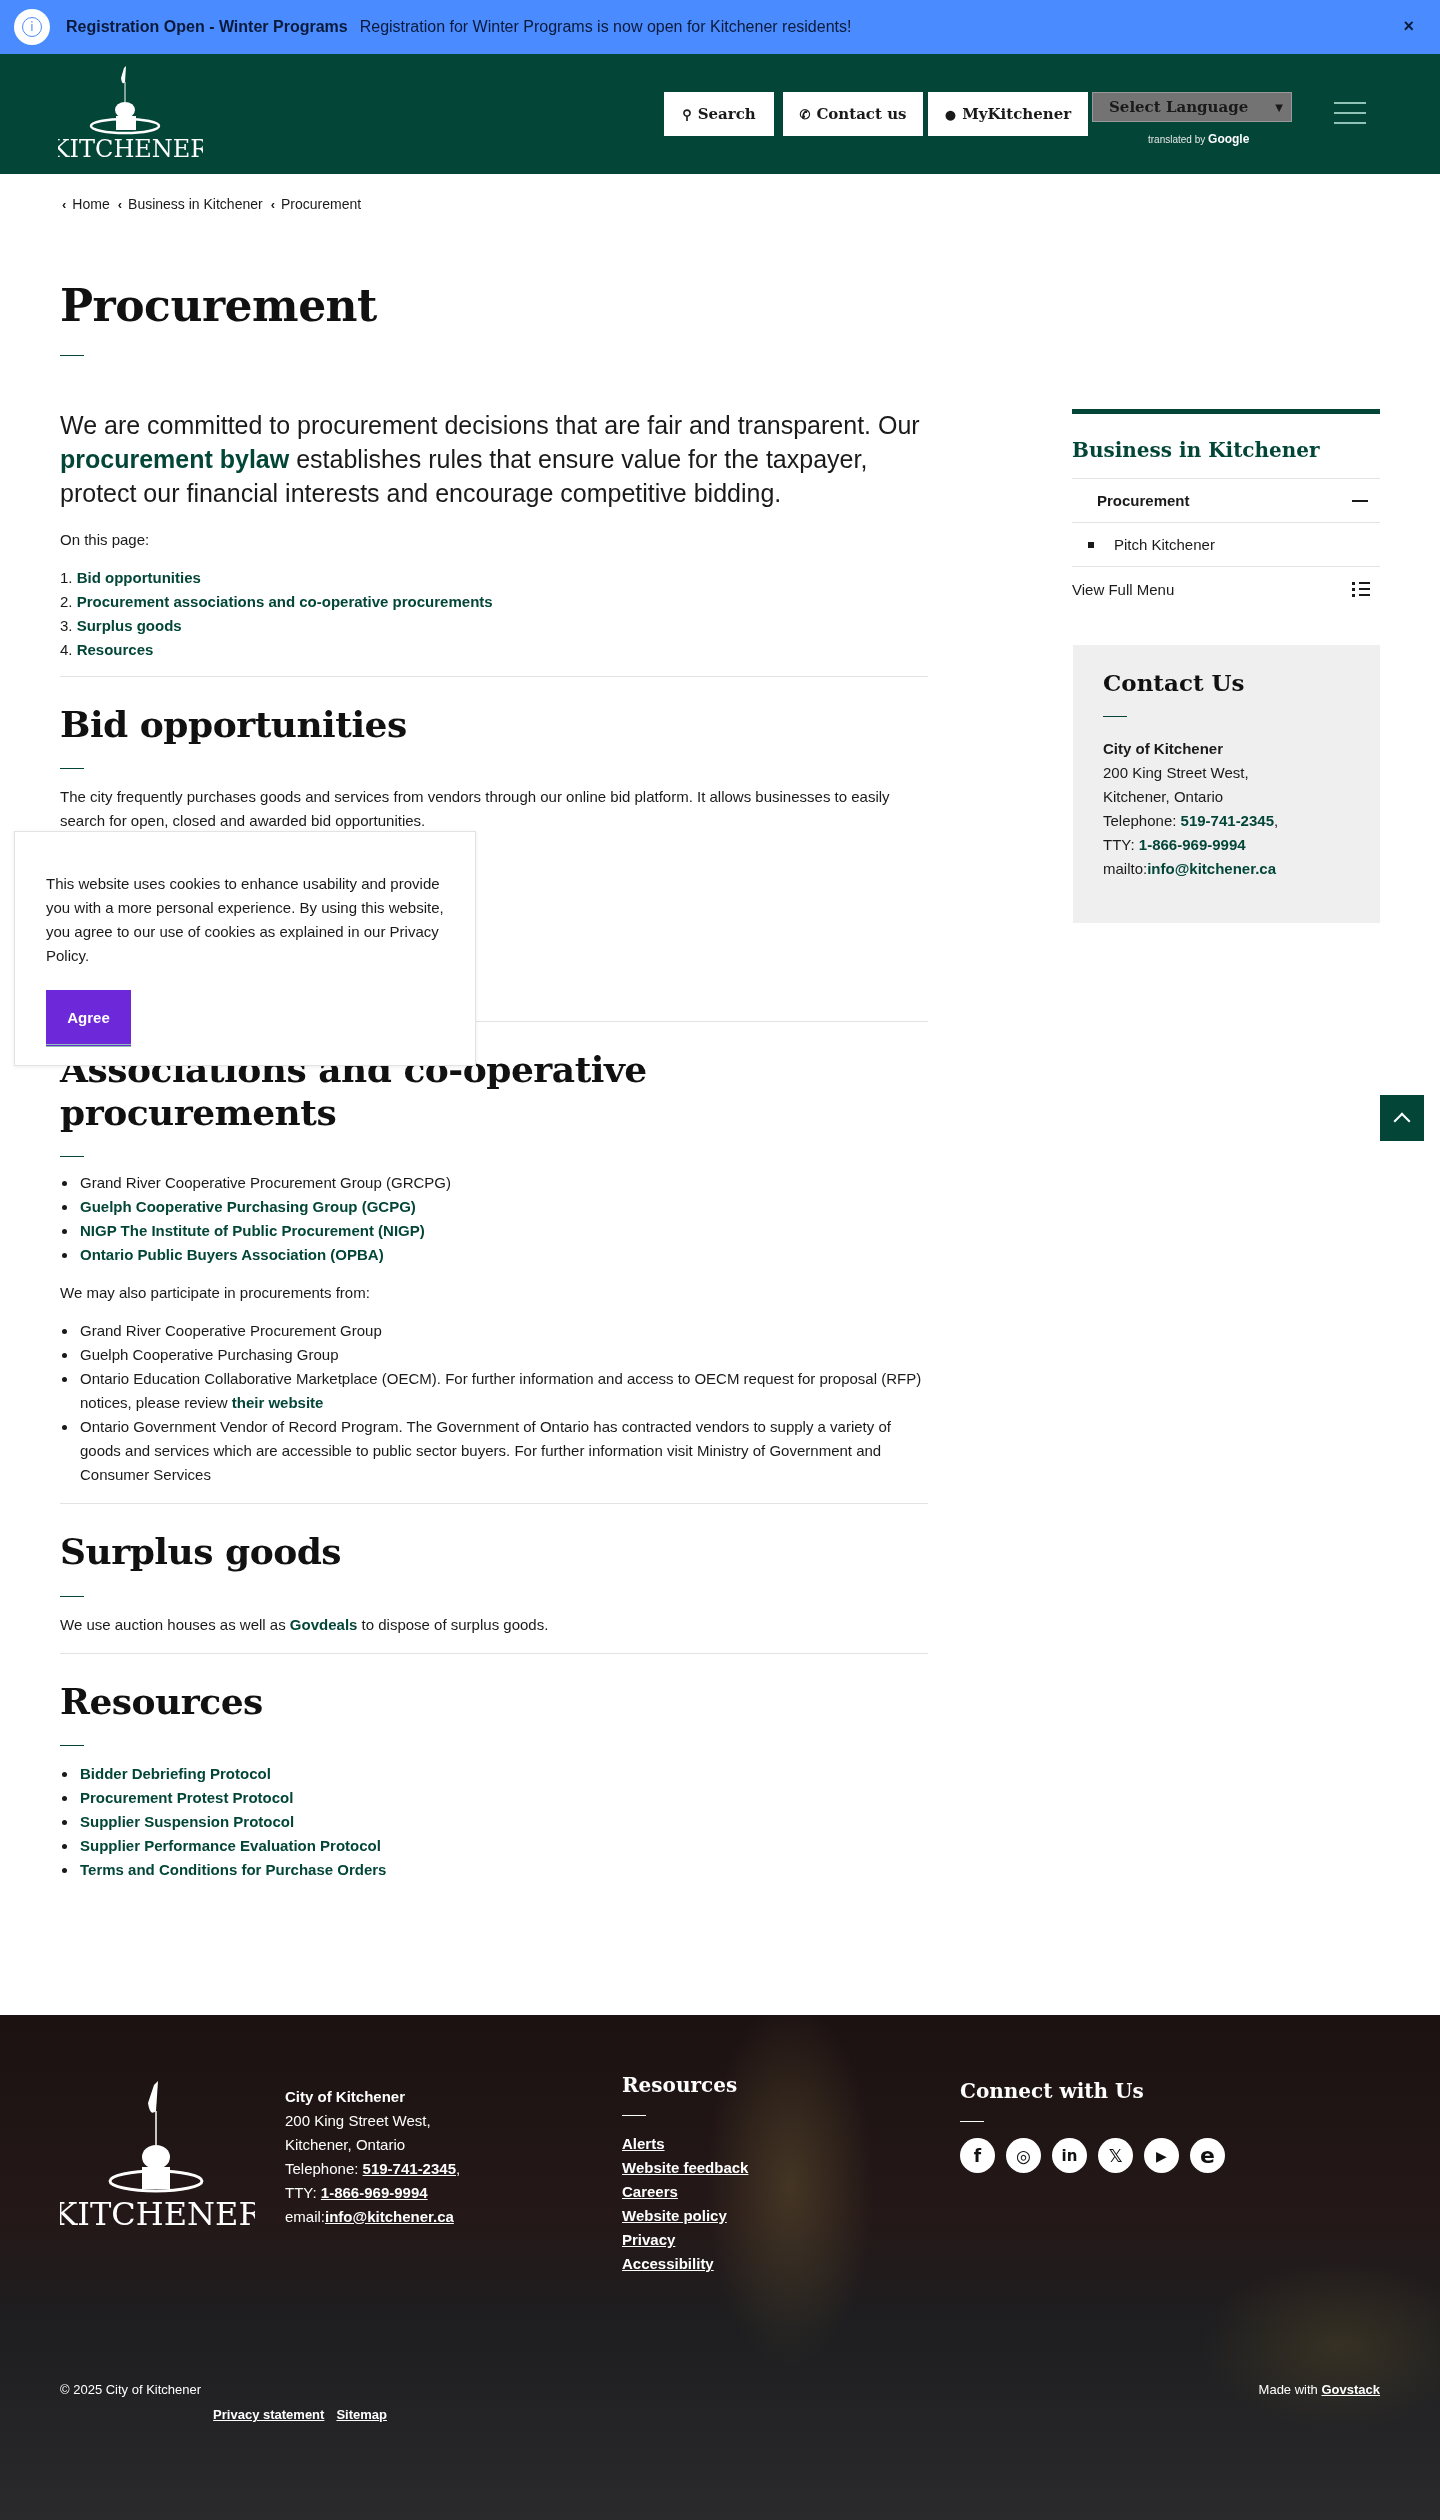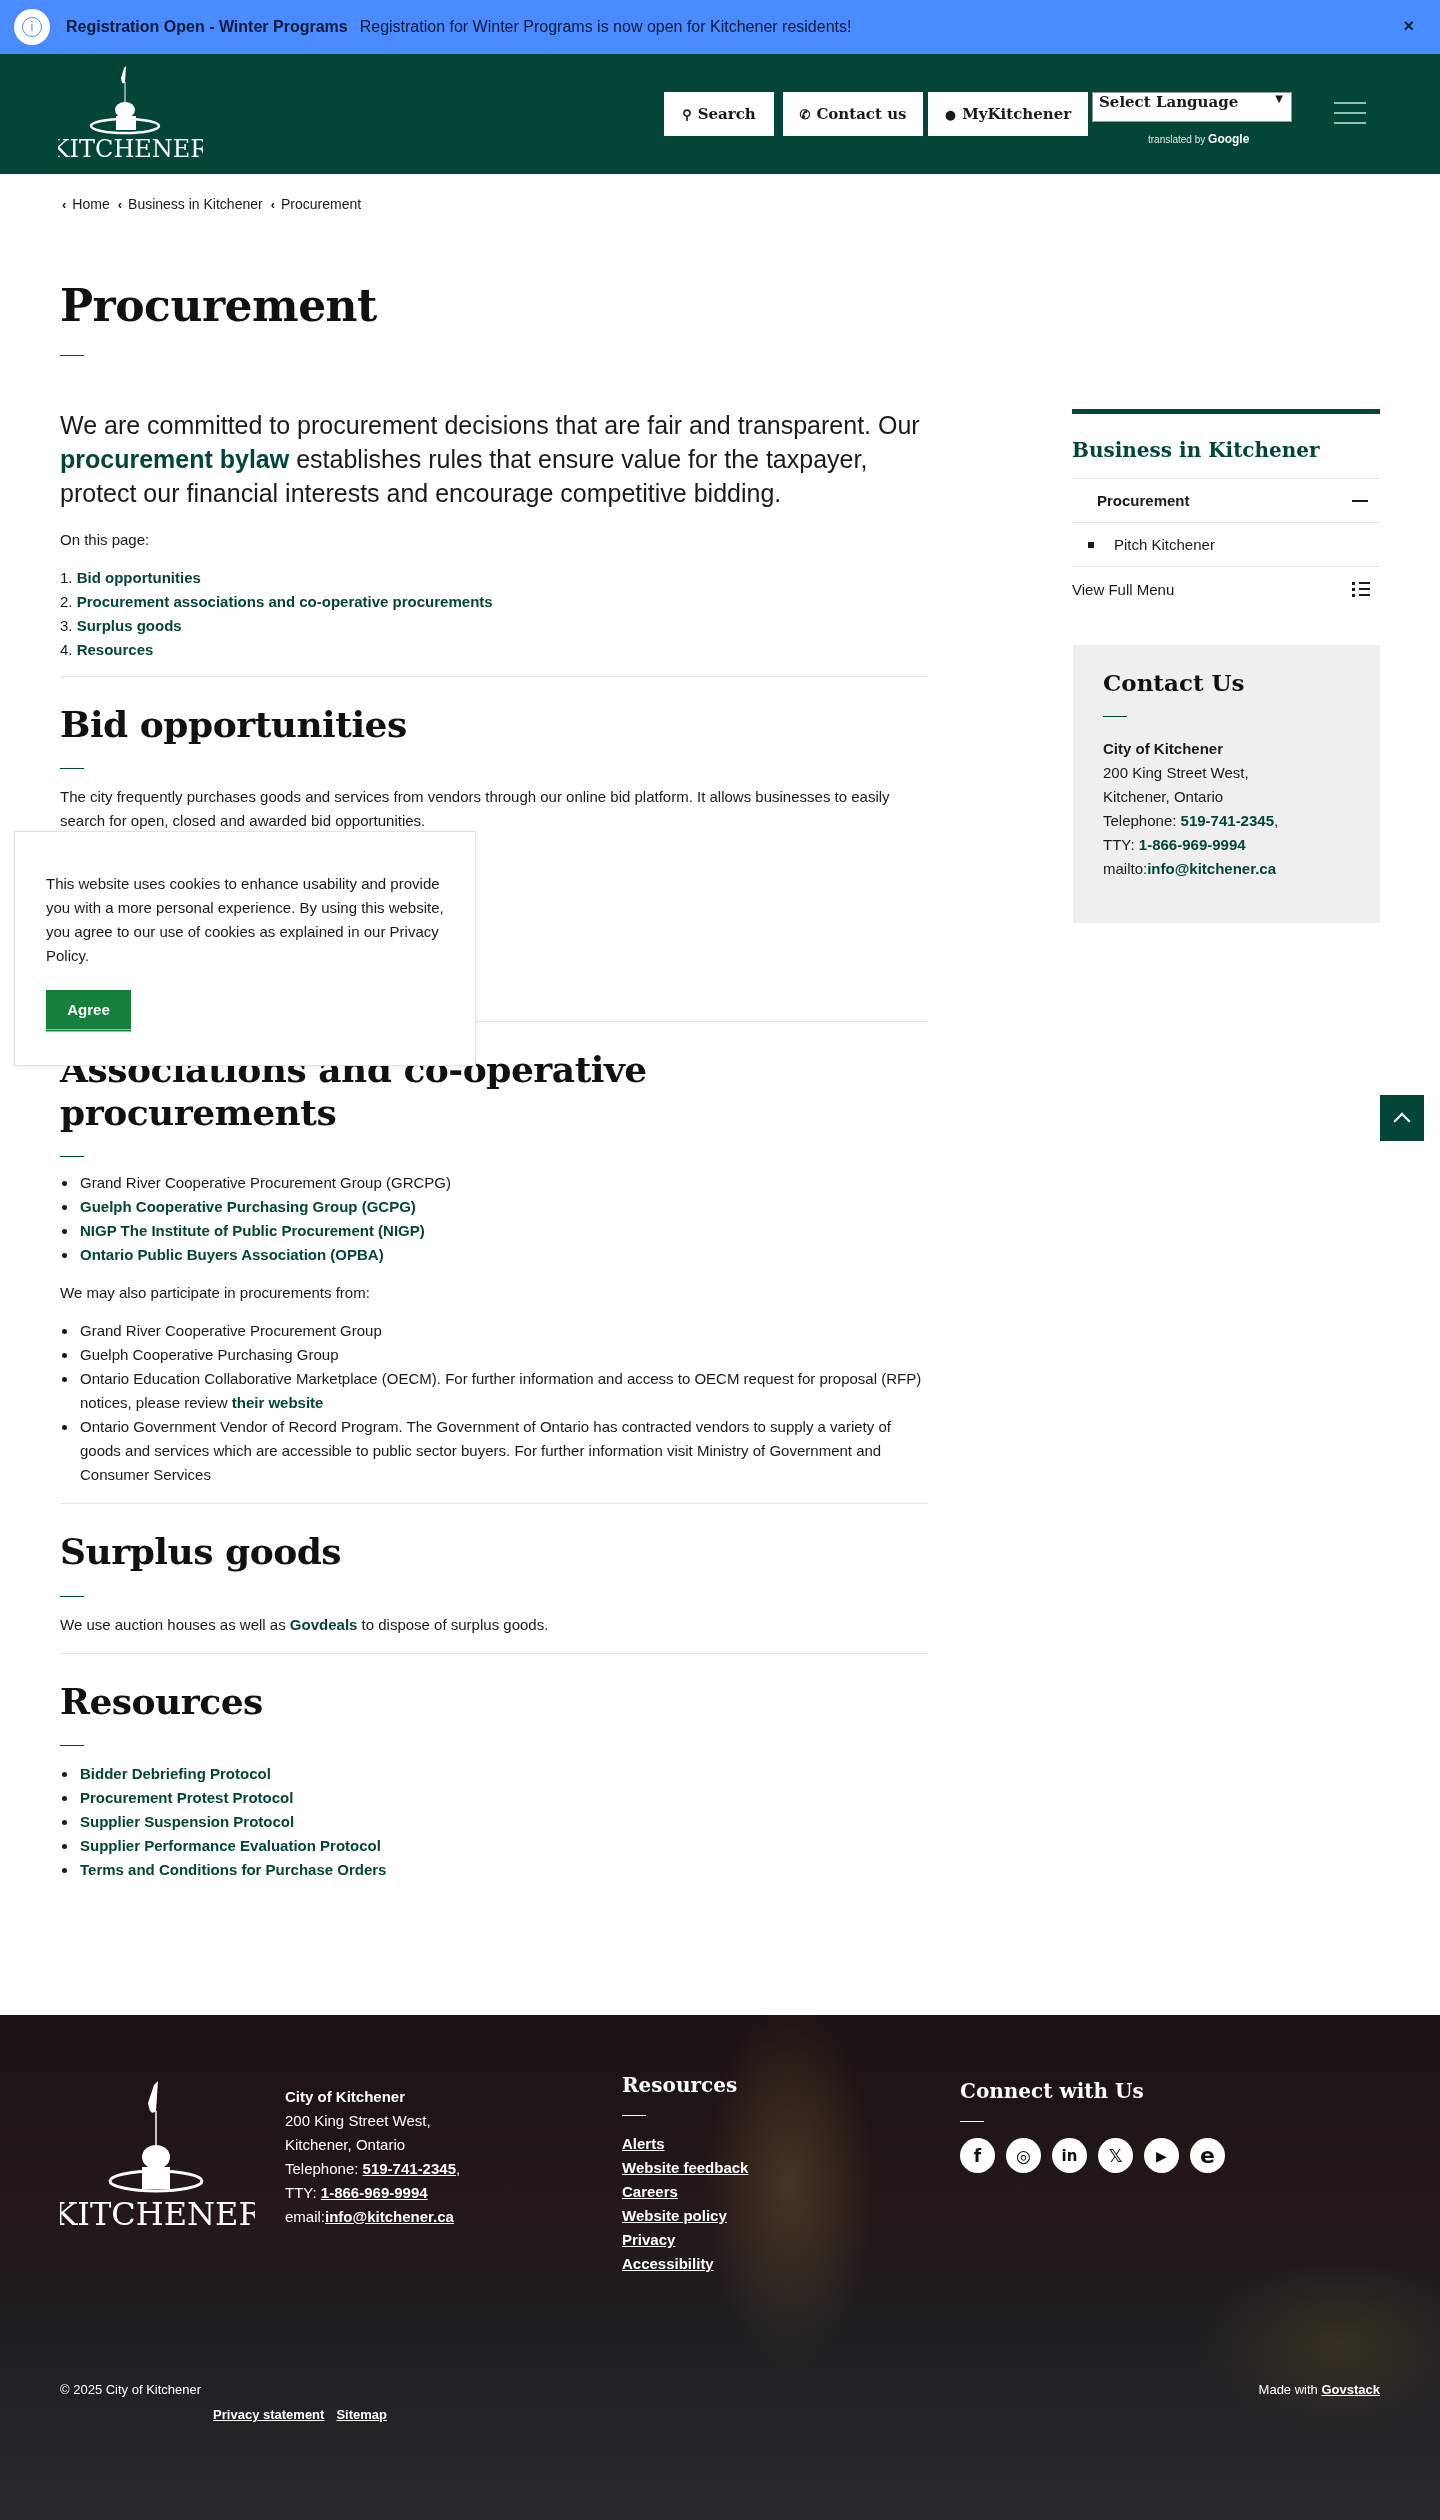--- a/index.html
+++ b/index.html
@@ -12,21 +12,21 @@
   .alert-icon { width: 36px; height: 36px; border-radius: 50%; background: #ffffff; display: flex; align-items: center; justify-content: center; margin-right: 16px; }
   .alert-icon span { width: 20px; height: 20px; border: 1.5px solid #4a8bff; border-radius: 50%; display: flex; align-items: center; justify-content: center; color: #4a8bff; font-size: 12px; font-family: "DejaVu Sans", sans-serif; }
   .alert-title { font-weight: bold; font-size: 16px; color: #0b1a3a; margin-right: 12px; }
   .alert-text { font-size: 16px; color: #0b1a3a; }
   .alert-close { position: absolute; right: 26px; top: 16px; font-size: 18px; color: #0b1a3a; font-weight: bold; cursor: pointer; }
 
   
   .header { position: absolute; left: 0; top: 54px; width: 1440px; height: 120px; background: #034638; }
   .logo { position: absolute; left: 58px; top: 10px; width: 145px; height: 100px; }
   .hdr-btn { position: absolute; top: 38px; height: 44px; background: #ffffff; color: #1a1a1a; font-family: "DejaVu Serif", serif; font-weight: bold; font-size: 15px; display: flex; align-items: center; justify-content: center; gap: 6px; cursor: pointer; }
-  .lang-select { position: absolute; left: 1092px; top: 38px; width: 200px; height: 30px; background: #ffffff; border: 1px solid #999; font-family: "DejaVu Serif", serif; font-weight: bold; font-size: 15px; color: #1a1a1a; padding-left: 6px; display: flex; align-items: flex-start; justify-content: space-between; padding-right: 8px; cursor: pointer; }
+  .lang-select { position: absolute; left: 1092px; top: 38px; width: 200px; height: 30px; background: #737373; border: 1px solid #999; font-family: "DejaVu Serif", serif; font-weight: bold; font-size: 15px; color: #1a1a1a; padding-left: 16px; display: flex; align-items: center; justify-content: space-between; padding-right: 8px; cursor: pointer; }
   .translated { position: absolute; left: 1148px; top: 78px; font-size: 10px; color: #e6e6e6; }
   .translated b { font-size: 12px; color: #ffffff; }
   .hamburger { position: absolute; left: 1334px; top: 48px; width: 32px; height: 24px; cursor: pointer; }
   .hamburger i { display: block; height: 2px; background: #8fc1b4; margin-bottom: 8px; }
 
   
   .crumbs { position: absolute; left: 60px; top: 196px; font-size: 14px; color: #1a1a1a; display: flex; align-items: center; gap: 6px; }
   .crumbs .chev { font-size: 13px; font-weight: bold; margin-left: 2px; }
   .crumbs span.lnk { cursor: pointer; }
 
@@ -66,21 +66,21 @@
   .contact-card .rule { margin-top: 20px; margin-bottom: 20px; }
   .contact-card p { font-size: 15px; line-height: 24px; }
 
   
   .to-top { position: absolute; left: 1380px; top: 1095px; width: 44px; height: 46px; background: #034638; display: flex; align-items: center; justify-content: center; cursor: pointer; }
   .to-top span { width: 12px; height: 12px; border-left: 2.5px solid #fff; border-top: 2.5px solid #fff; transform: rotate(45deg); margin-top: 6px; }
 
   
   .cookie { position: absolute; left: 14px; top: 831px; width: 462px; height: 235px; background: #ffffff; border: 1px solid #e3e3e3; box-shadow: 0 1px 4px rgba(0,0,0,0.08); padding: 40px 31px; }
   .cookie p { font-size: 15px; line-height: 24px; color: #1a1a1a; width: 410px; }
-  .agree-btn { margin-top: 22px; width: 85px; height: 42px; background: #15803d; color: #ffffff; font-weight: bold; font-size: 15px; display: flex; align-items: center; justify-content: center; border-bottom: 3px double #8fc1b4; cursor: pointer; }
+  .agree-btn { margin-top: 22px; width: 85px; height: 57px; background: #6d28d9; color: #ffffff; font-weight: bold; font-size: 15px; display: flex; align-items: center; justify-content: center; border-bottom: 3px double #8fc1b4; cursor: pointer; }
 
   
   .footer { position: absolute; left: 0; top: 2015px; width: 1440px; height: 505px;
     background:
       radial-gradient(ellipse 120px 260px at 790px 170px, rgba(130,110,60,0.35), transparent 70%),
       radial-gradient(ellipse 200px 120px at 1340px 330px, rgba(110,90,40,0.3), transparent 70%),
       linear-gradient(180deg, #1c1212 0%, #241818 40%, #1e1e20 62%, #2a2a2c 100%); color: #ffffff; }
   .footer a { color: #ffffff; text-decoration: underline; }
   .f-logo { position: absolute; left: 60px; top: 60px; width: 195px; height: 160px; }
   .f-contact { position: absolute; left: 285px; top: 70px; font-size: 15px; line-height: 24px; }

